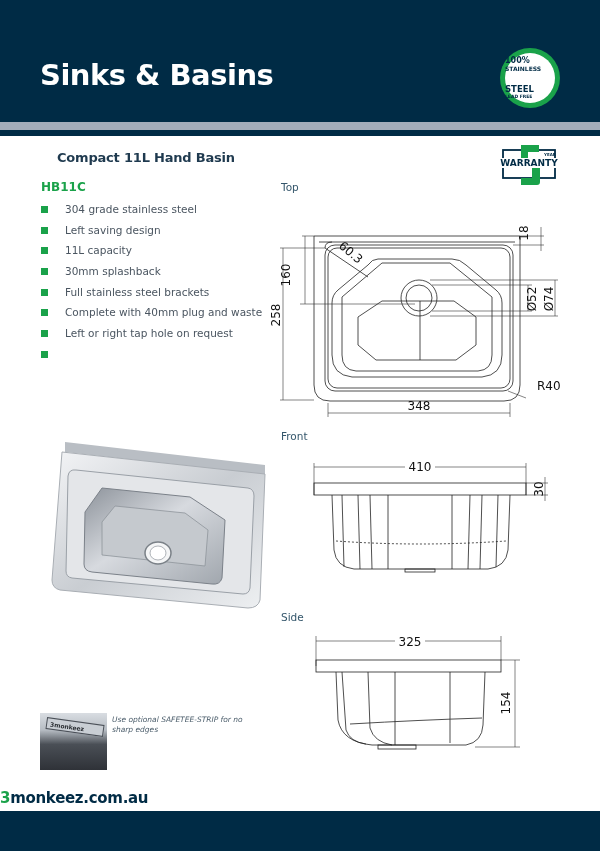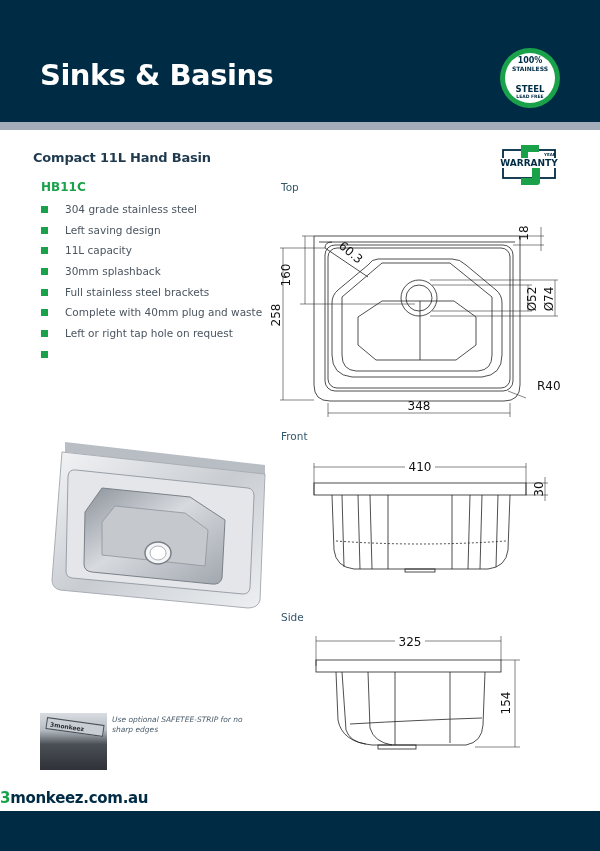--- a/index.html
+++ b/index.html
@@ -1,30 +1,30 @@
 <!DOCTYPE html>
 <html><head>
 <meta charset="utf-8">
 <style>
   * { margin:0; padding:0; box-sizing:border-box; }
   html, body { width:600px; height:851px; background:#ffffff; overflow:hidden; }
   body { position:relative; font-family:"DejaVu Sans", sans-serif; color:#3a4a56; }
 
-  .header { position:absolute; left:0; top:0; width:600px; height:122px; background:#002b45; }
+  .header { position:absolute; left:0; top:0; width:600px; height:136px; background:#002b45; }
   .header-stripe { position:absolute; left:0; top:122px; width:600px; height:8px; background:#a3adba; }
   .page-title { position:absolute; left:40px; top:58px; font-family:"DejaVu Sans", sans-serif; font-weight:bold; font-size:29px; color:#ffffff; letter-spacing:-0.5px; }
 
   .badge { position:absolute; left:500px; top:48px; width:60px; height:60px; border-radius:50%; background:#1aa24a; display:flex; align-items:center; justify-content:center; }
-  .badge-inner { width:50px; height:50px; border-radius:50%; background:#ffffff; display:flex; flex-direction:column; align-items:center; justify-content:center; line-height:1; }
+  .badge-inner { width:50px; height:50px; border-radius:50%; background:#ffffff; display:flex; flex-direction:column; justify-content:center; line-height:1; }
   .badge-l1 { font-size:8px; font-weight:bold; color:#002b45; }
   .badge-l2 { font-size:6px; font-weight:bold; color:#002b45; margin-top:1px; }
   .badge-l3 { font-size:8.5px; font-weight:bold; color:#002b45; margin-top:13px; }
   .badge-l4 { font-size:4.5px; font-weight:bold; color:#002b45; margin-top:1px; }
 
-  .product-title { position:absolute; left:33px; top:150px; font-size:13px; font-weight:bold; color:#1f3a4f; letter-spacing:-0.2px; }
+  .product-title { position:absolute; left:57px; top:150px; font-size:13px; font-weight:bold; color:#1f3a4f; letter-spacing:-0.2px; }
   .product-code { position:absolute; left:41px; top:180px; font-size:12px; font-weight:bold; color:#1aa24a; }
 
   .warranty { position:absolute; left:500px; top:144px; width:58px; height:42px; }
 
   .features { position:absolute; left:41px; top:203px; width:240px; list-style:none; }
   .features li { position:relative; padding-left:24px; font-size:10.5px; color:#4a5560; line-height:13px; margin-bottom:7.7px; }
   .features li .bullet { position:absolute; left:0; top:3px; width:7px; height:7px; background:#1aa24a; }
 
   .view-label { position:absolute; font-size:10.5px; color:#34566b; }
 

